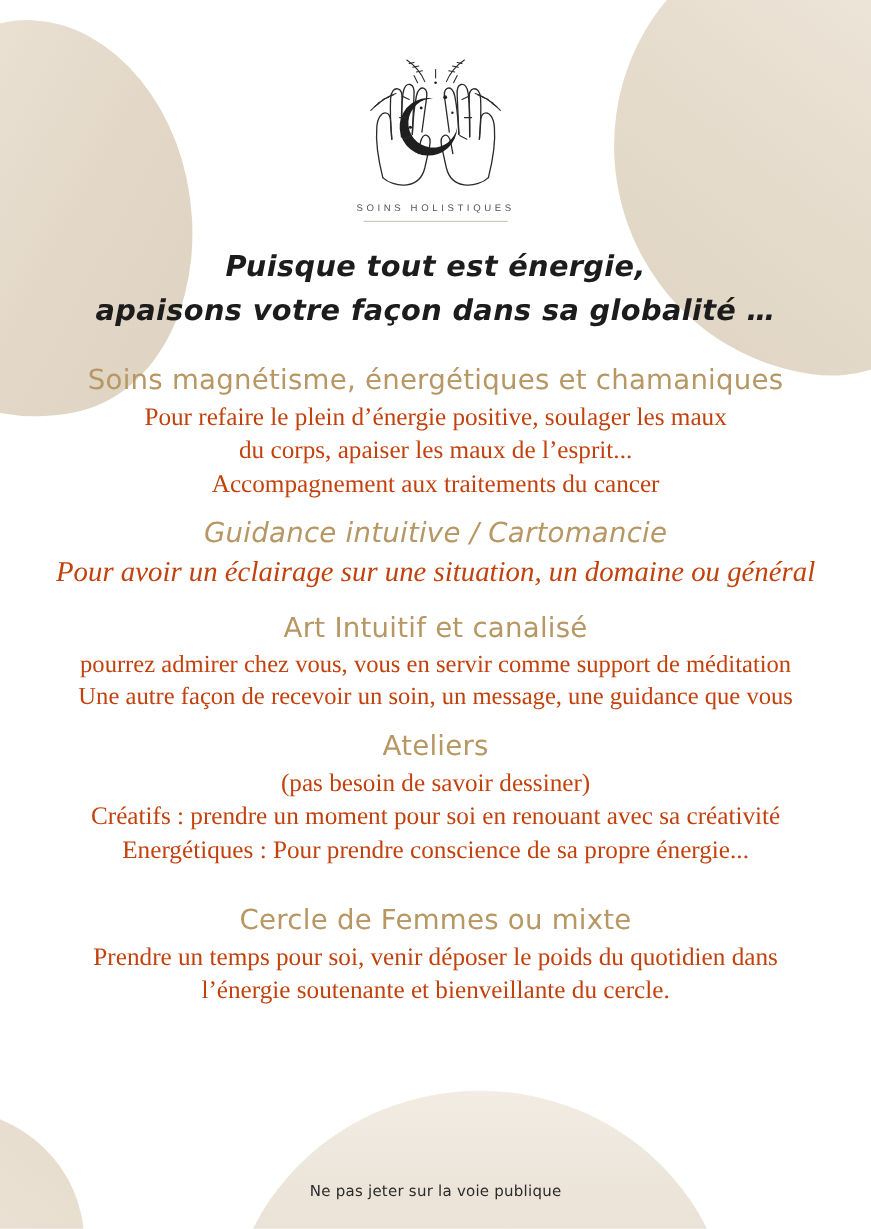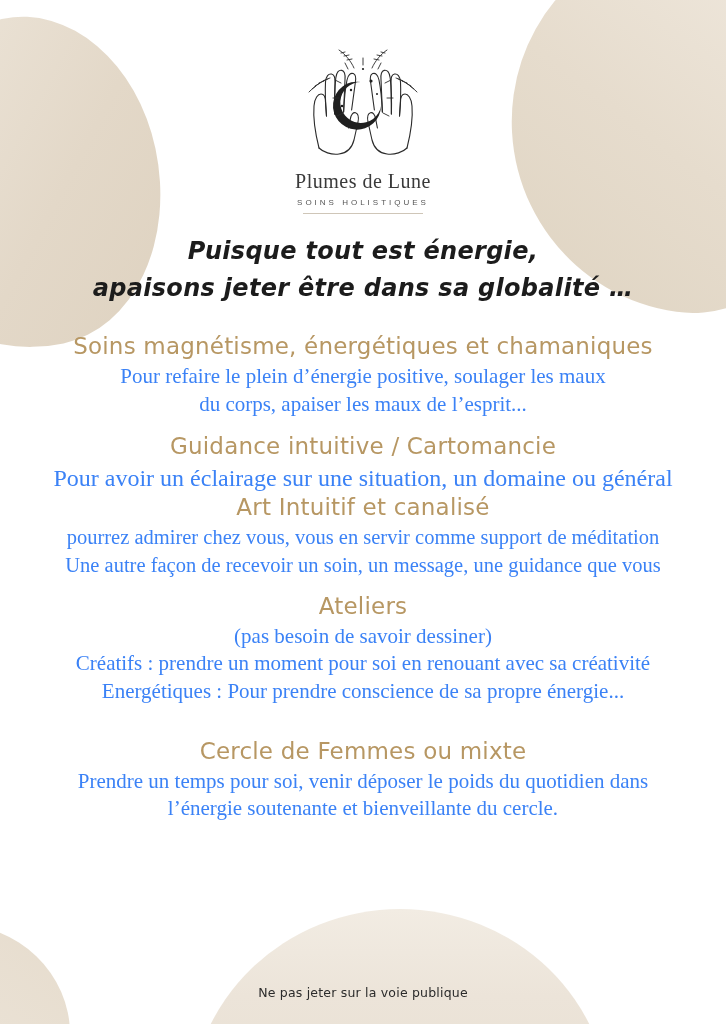--- a/index.html
+++ b/index.html
@@ -134,28 +134,28 @@
     font-weight: 400;
     font-size: 23px;
     color: #b79763;
     letter-spacing: 0.2px;
   }
   .section p {
     margin: 0;
     font-family: "Liberation Serif", serif;
     font-size: 21px;
     line-height: 1.32;
-    color: #3b82f6;
+    color: #c2410c;
   }
   .section p span {
     display: block;
   }
 
   .sec-1 { margin-bottom: 14px; }
-  .sec-2 { margin-bottom: 0; }
+  .sec-2 { margin-bottom: 18px; font-style: italic; }
   .sec-3 { margin-bottom: 14px; }
   .sec-4 { margin-bottom: 14px; }
   .sec-5 { margin-bottom: 0; margin-top: 32px; }
 
   .sec-3 p { font-size: 20.5px; }
   .sec-2 p { font-size: 24px; }
 
   
   .footer {
     position: absolute;
@@ -225,37 +225,37 @@
           <path d="M34 56 C40 50 48 44 55 42"></path>
           <path d="M37 53 L41 50 M40 50 L45 47 M44 47 L49 45 M48 45 L53 43"></path>
           <path d="M142 56 C136 50 128 44 121 42"></path>
           <path d="M139 53 L135 50 M136 50 L131 47 M132 47 L127 45 M128 45 L123 43"></path>
           <path d="M64 14 C70 18 76 25 79 32"></path>
           <path d="M66 17 L70 16 M69 20 L74 19 M72 24 L77 23"></path>
           <path d="M112 14 C106 18 100 25 97 32"></path>
           <path d="M110 17 L106 16 M107 20 L102 19 M104 24 L99 23"></path>
         </g>
       </svg>
-      <div class="logo-name">Plumes de Lune</div>
       <div class="logo-sub">SOINS HOLISTIQUES</div>
       <div class="logo-rule"></div>
     </div>
 
     <div class="tagline">
       <span class="l1">Puisque tout est énergie,</span>
-      <span class="l2">apaisons jeter être dans sa globalité …</span>
+      <span class="l2">apaisons votre façon dans sa globalité …</span>
     </div>
 
     <div class="sections">
 
       <div class="section sec-1">
         <h2>Soins magnétisme, énergétiques et chamaniques</h2>
         <p>
           <span>Pour refaire le plein d’énergie positive, soulager les maux</span>
           <span>du corps, apaiser les maux de l’esprit...</span>
+          <span>Accompagnement aux traitements du cancer</span>
         </p>
       </div>
 
       <div class="section sec-2">
         <h2>Guidance intuitive / Cartomancie</h2>
         <p>
           <span>Pour avoir un éclairage sur une situation, un domaine ou général</span>
         </p>
       </div>
 

